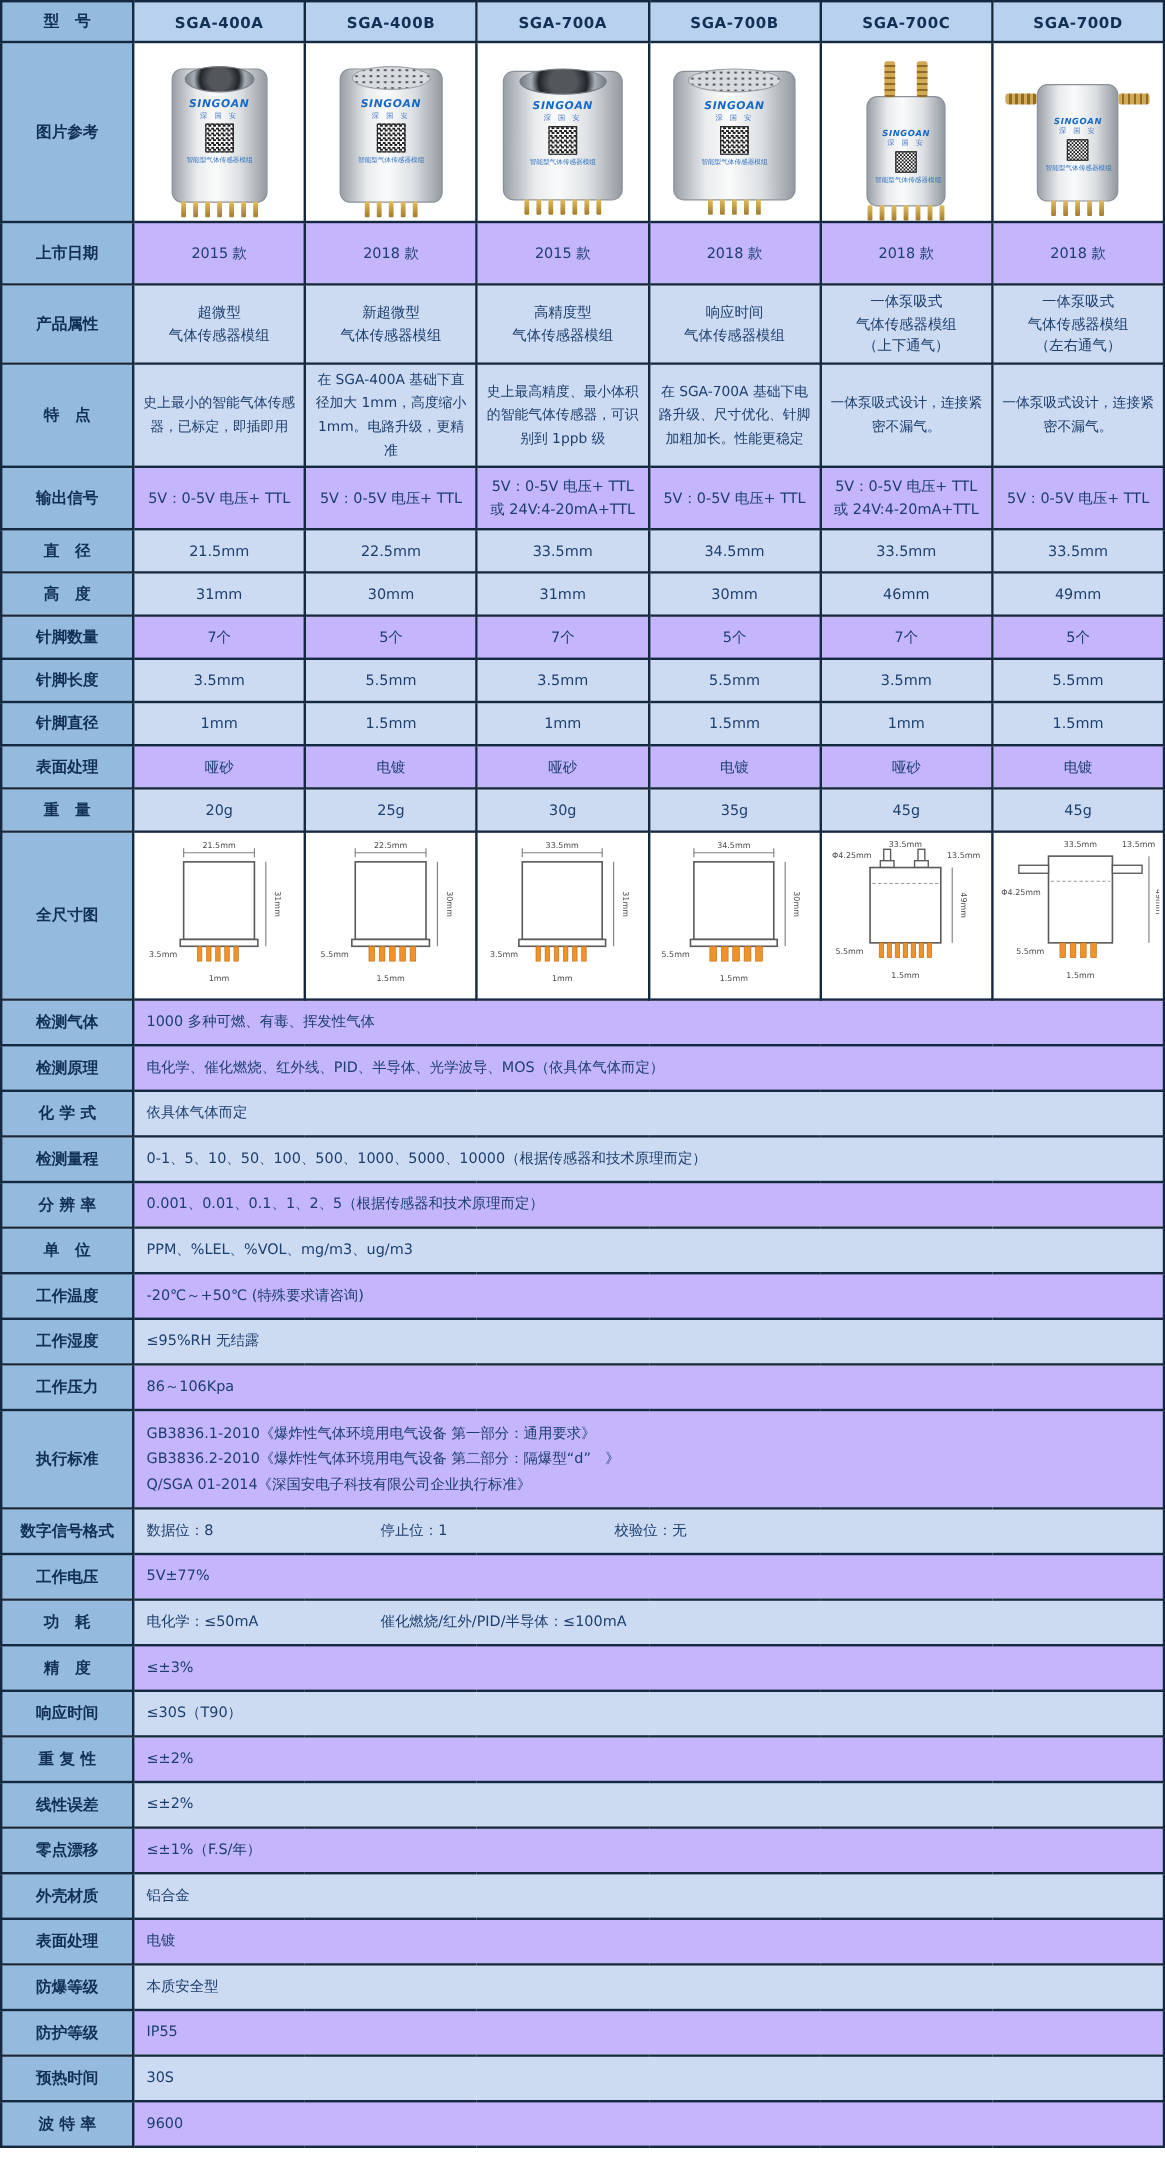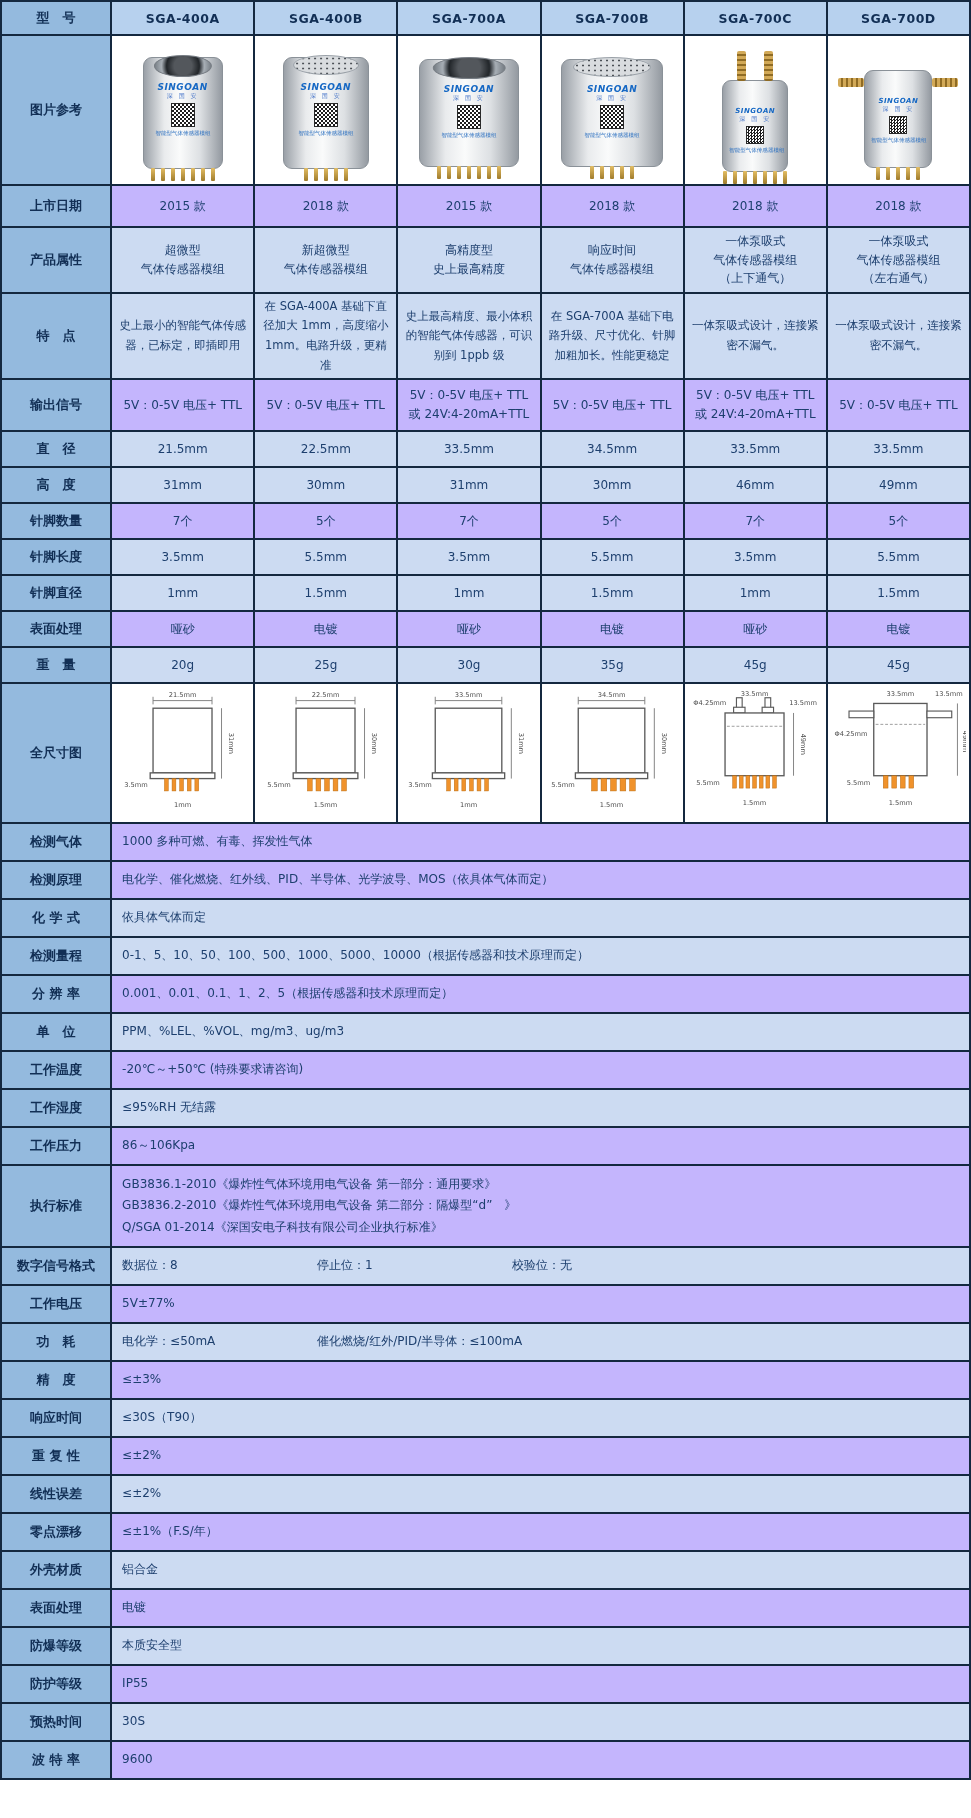--- a/index.html
+++ b/index.html
@@ -12,21 +12,21 @@
   .mh{background:#b7d1ee;color:#122f55;font-weight:bold;font-size:12.5px;text-align:center;letter-spacing:.5px;}
   
   .v{font-size:12px;text-align:center;white-space:pre-line;line-height:1.55;padding:2px 5px;color:#1d3f6e;}
   .feat{font-size:11.5px;line-height:1.7;}
   .bv{font-size:12px;text-align:left;padding:4px 4px 4px 10px;white-space:pre-line;line-height:1.8;color:#1d3f6e;}
   tr.d .v, tr.d .bv{background:#c4b5fd;}
   tr.l .v, tr.l .bv{background:#ccdbf2;}
   .wcell{background:#fff;text-align:center;vertical-align:middle;padding:0;}
   .part{display:inline-block;min-width:195px;}
   
-  .r-head{height:34px}.r-img{height:150px}.r-date{height:42px}.r-attr{height:66px}
+  .r-head{height:34px}.r-img{height:150px}.r-date{height:52px}.r-attr{height:66px}
   .r-feat{height:86px}.r-sig{height:52px}.r-s{height:36px}.r-size{height:140px}
   .b-s{height:38px}.b-design{height:58px}.b-exec{height:82px}
   
   .sensor{position:relative;margin:10px auto 4px;background:linear-gradient(90deg,#9aa0a7,#e9ebed 26%,#fafbfb 46%,#dde0e3 72%,#949aa1);border:1px solid #8a9198;border-radius:9px;}
   .v400a{width:78px;height:110px}
   .v400b{width:84px;height:110px}
   .v700a{width:98px;height:106px}
   .v700b{width:100px;height:106px}
   .v700c{width:64px;height:90px;margin-top:36px}
   .v700d{width:66px;height:96px;margin-top:22px}
@@ -207,21 +207,21 @@
   <td class="v">2018 款</td>
 </tr>
 
 <tr class="r-attr l">
   <td class="lbl">产品属性</td>
   <td class="v">超微型
 气体传感器模组</td>
   <td class="v">新超微型
 气体传感器模组</td>
   <td class="v">高精度型
-史上最高精度</td>
+气体传感器模组</td>
   <td class="v">响应时间
 气体传感器模组</td>
   <td class="v">一体泵吸式
 气体传感器模组
 （上下通气）</td>
   <td class="v">一体泵吸式
 气体传感器模组
 （左右通气）</td>
 </tr>
 

